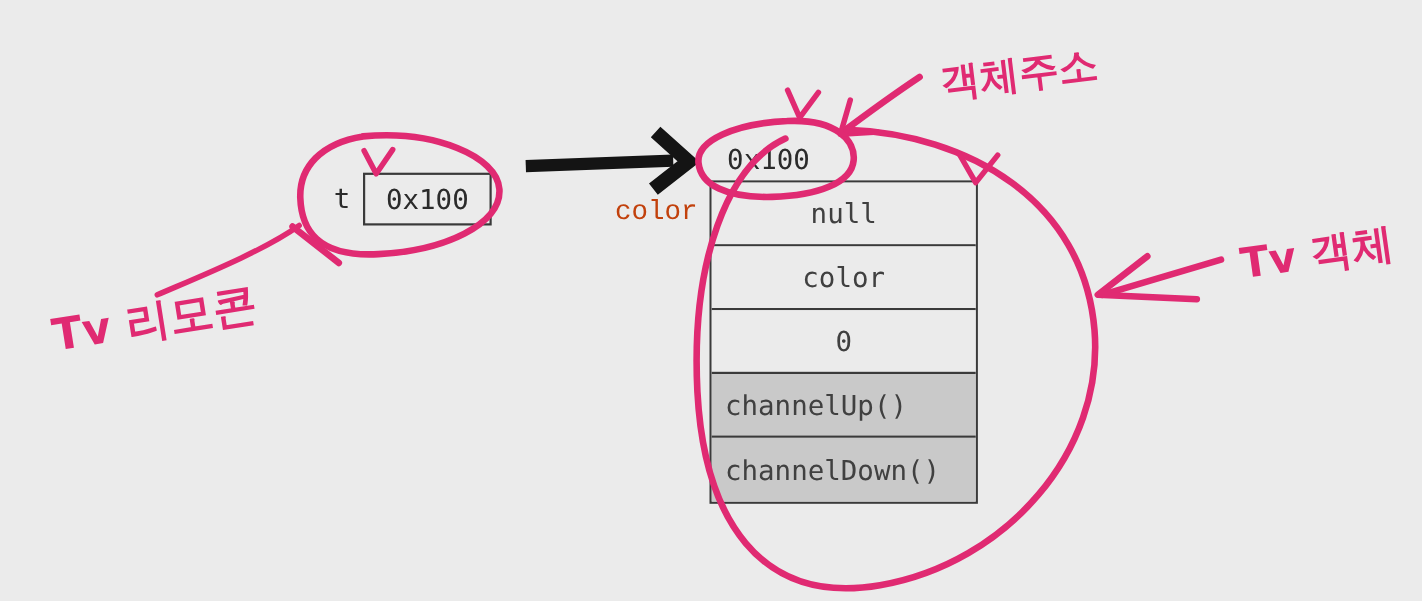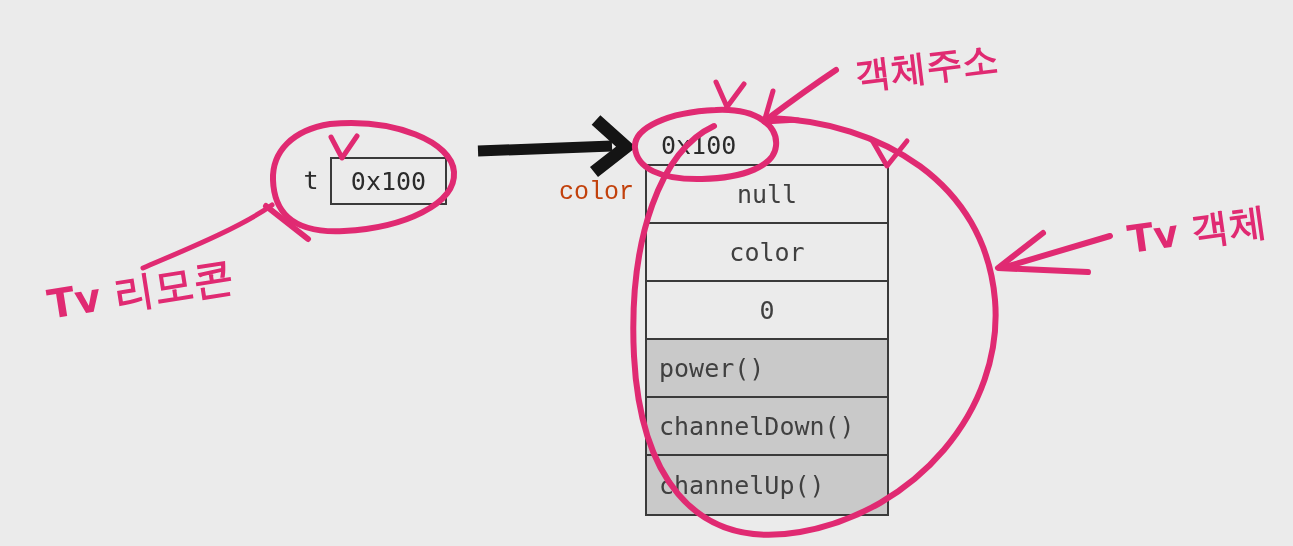--- a/index.html
+++ b/index.html
@@ -157,23 +157,22 @@
   <div id="field-labels">
     <div class="flabel">color</div>
   </div>
 
   <div id="heap-address">0x100</div>
 
   <div id="heap-object">
     <div class="obj-row field">null</div>
     <div class="obj-row field">color</div>
     <div class="obj-row field">0</div>
-    <div class="obj-row method">power()</div>
+    <div class="obj-row method">channelUp()</div>
     <div class="obj-row method">channelDown()</div>
-    <div class="obj-row method">channelUp()</div>
   </div>
 
   <div class="note" id="note-tv-remote">Tv 리모콘</div>
   <div class="note" id="note-object-address">객체주소</div>
   <div class="note" id="note-tv-object">Tv 객체</div>
 
   <svg id="ink" viewBox="0 0 1293 546">
 
     <g>
       <path d="M 478 151 L 612 146" stroke="#141414" stroke-width="11" fill="none" stroke-linecap="butt"></path>

